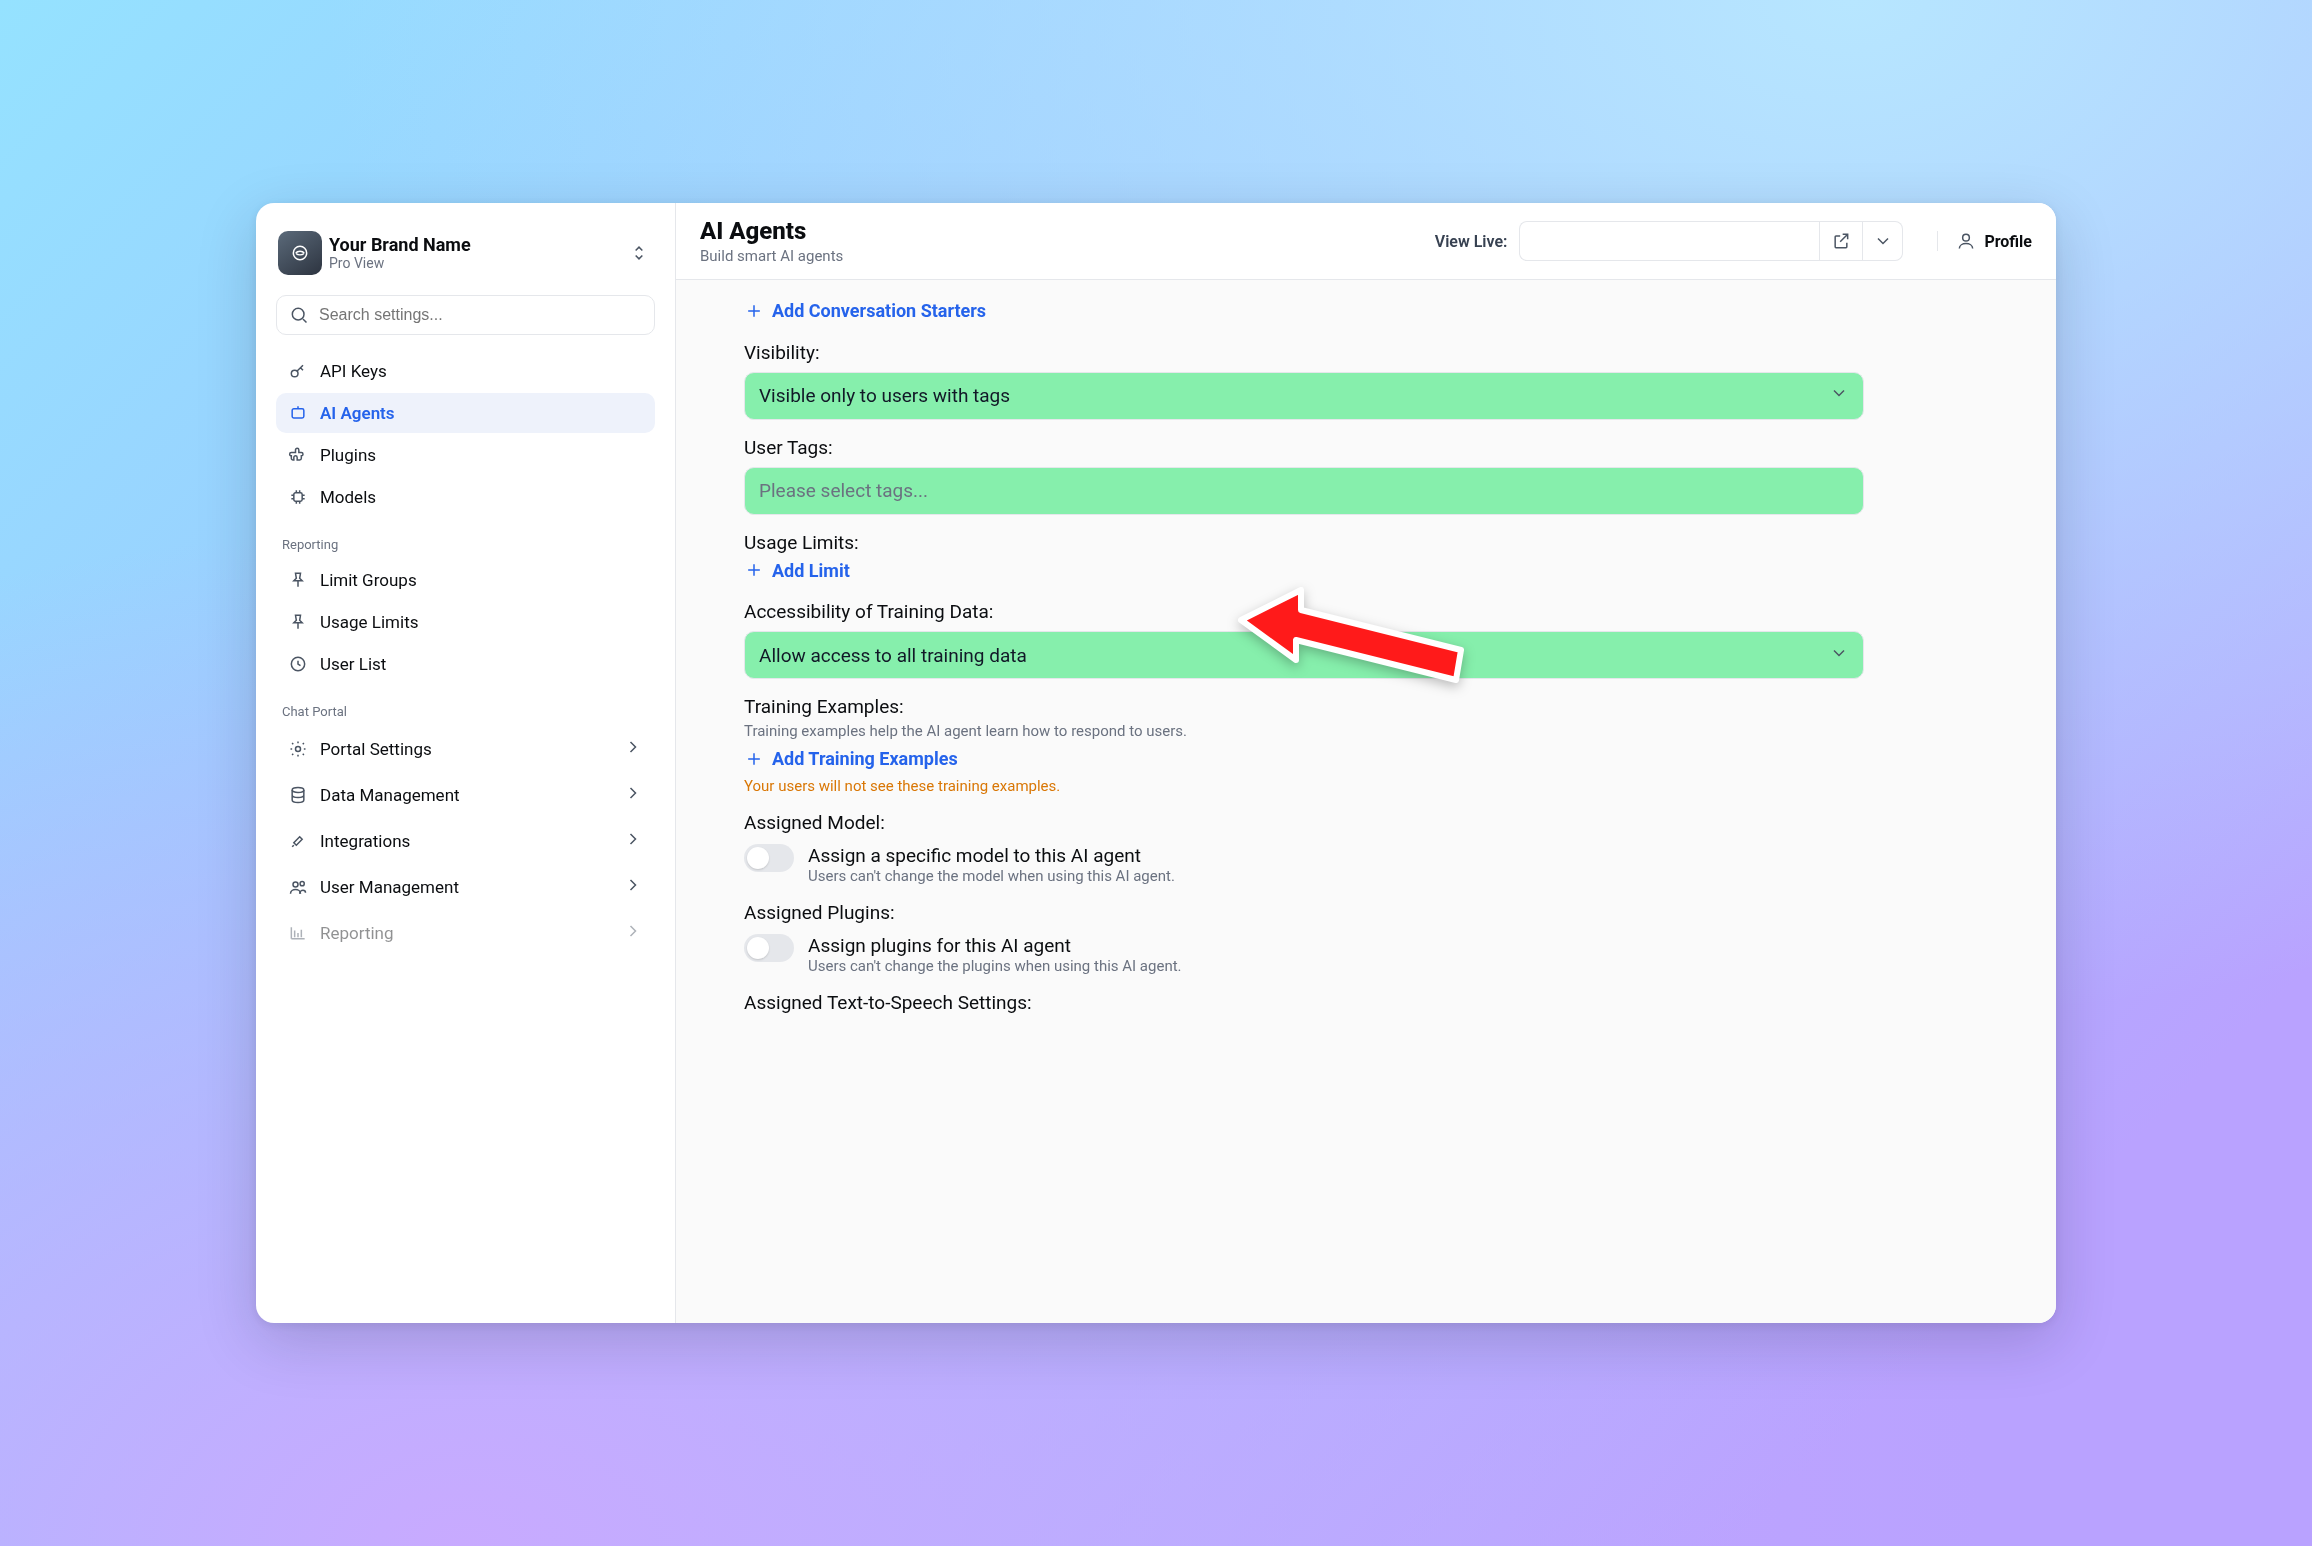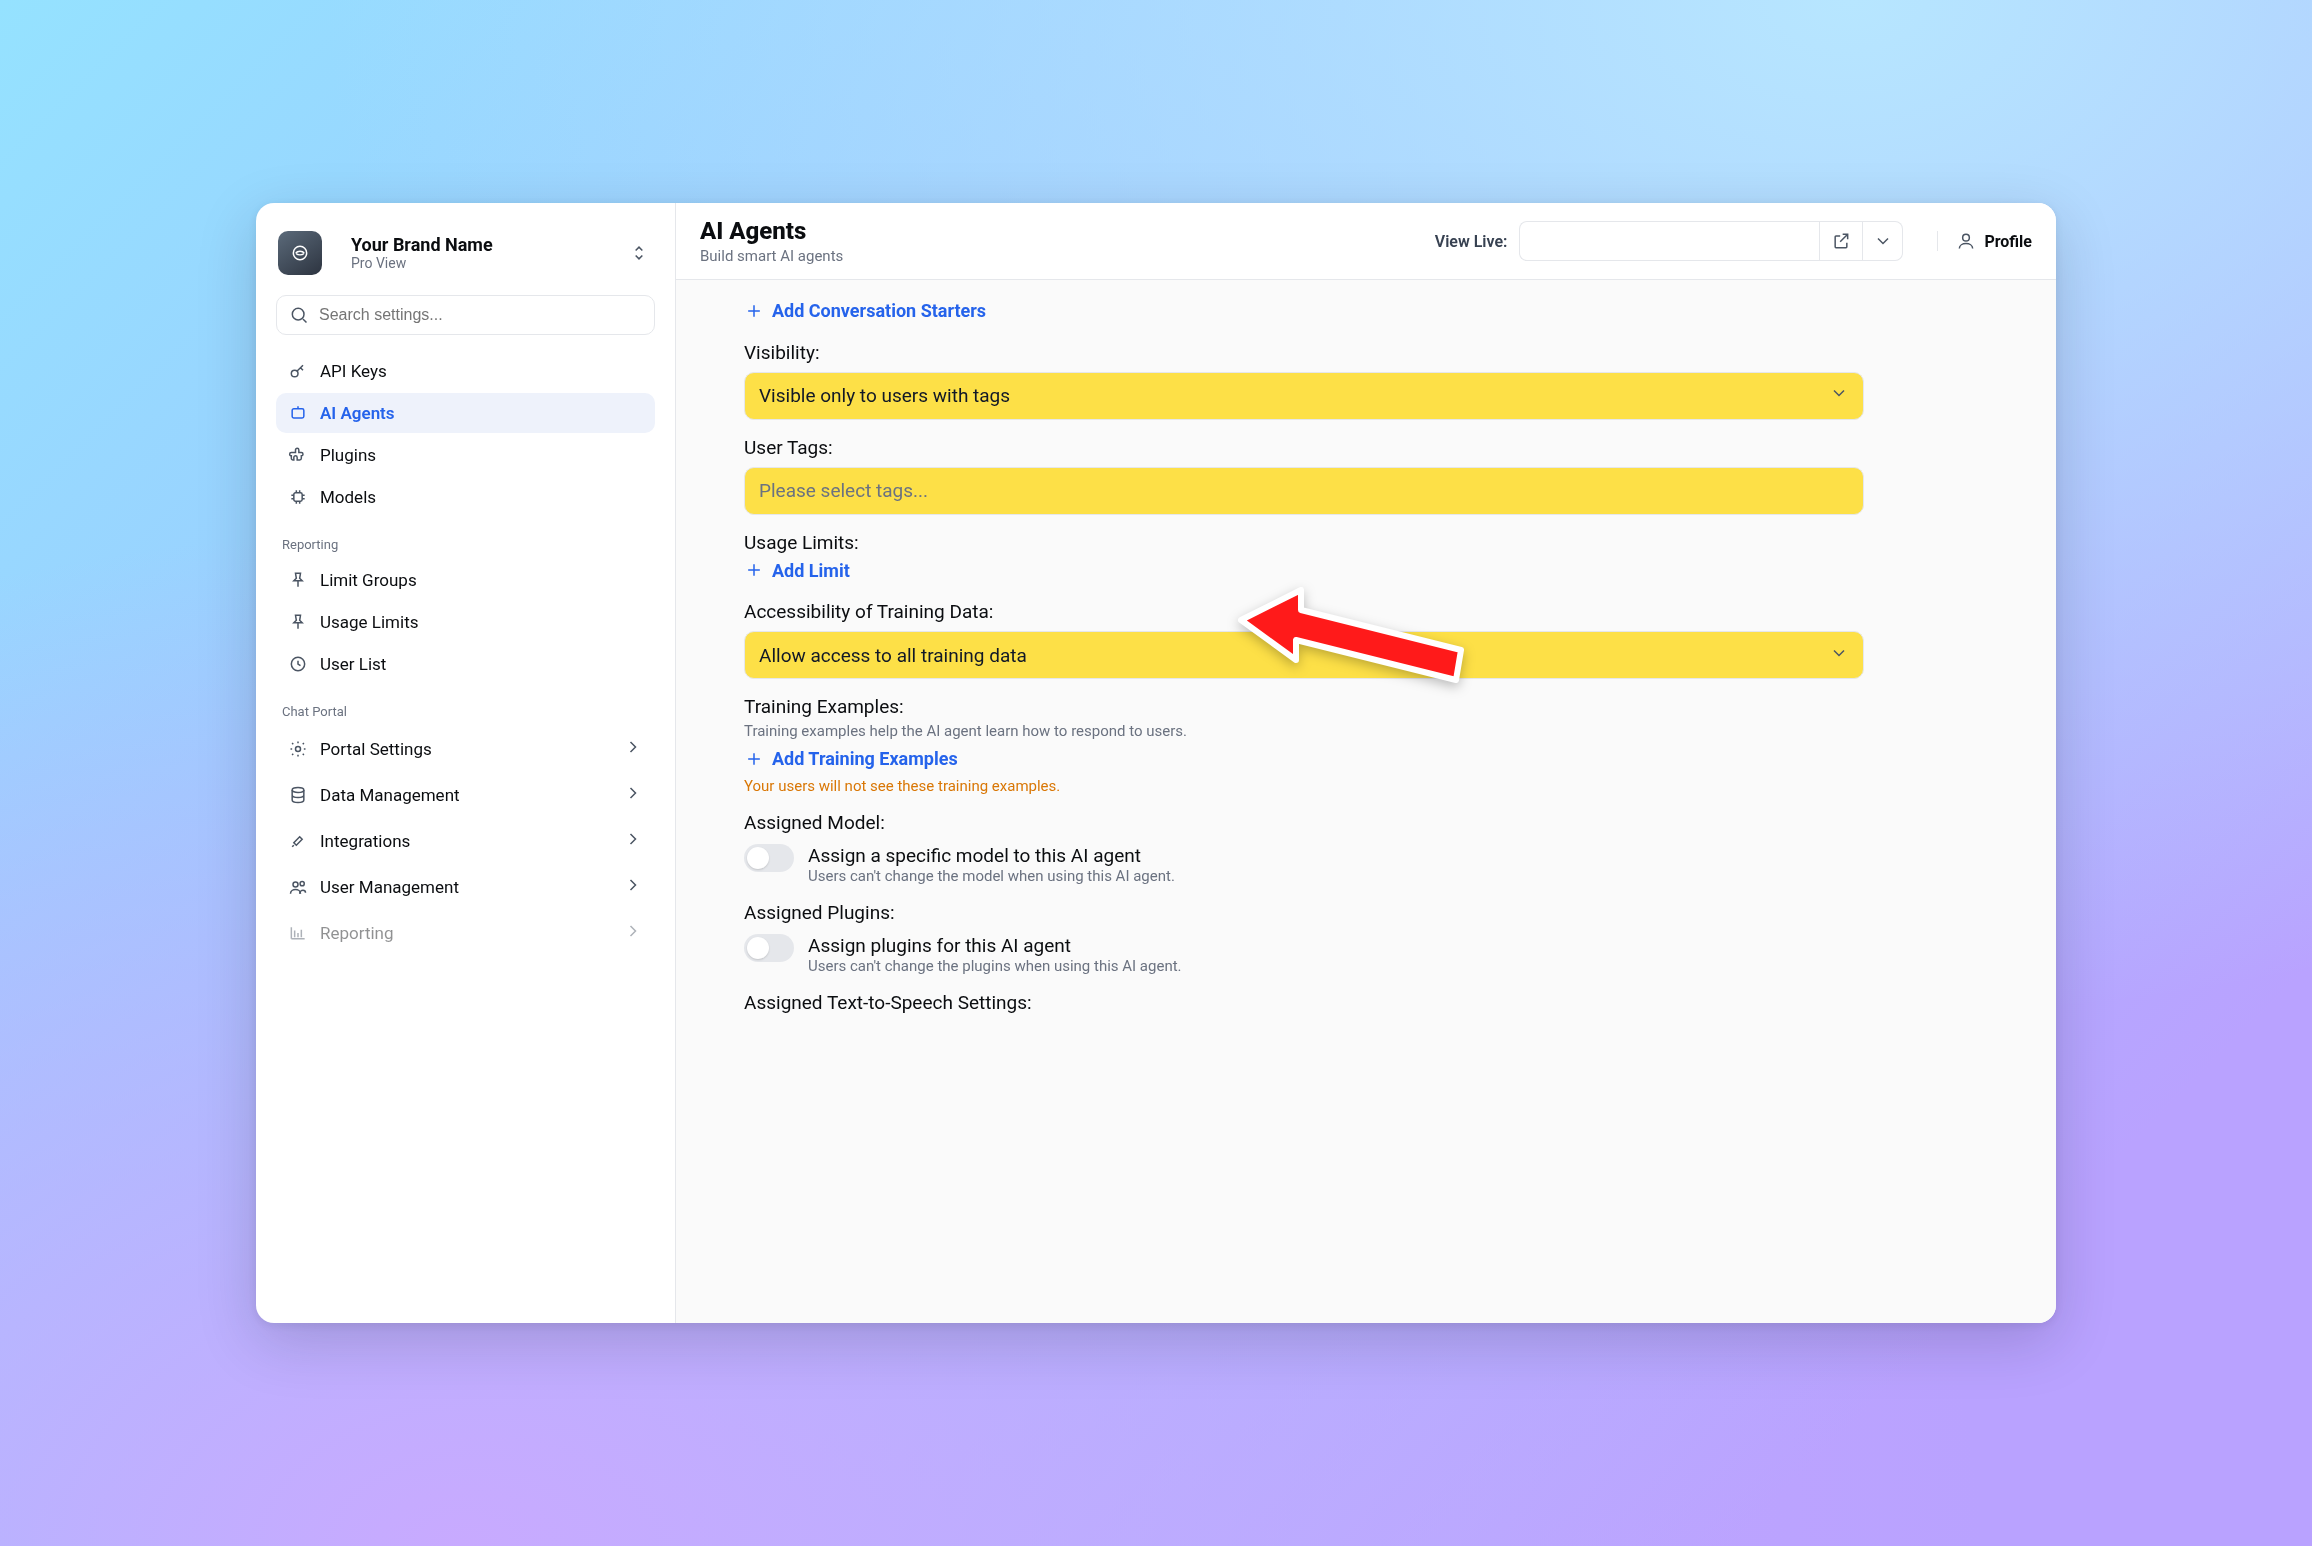--- a/index.html
+++ b/index.html
@@ -46,21 +46,21 @@
 
 
 .sidebar{
   border-right:1px solid var(--border);
   padding:20px 14px 10px 14px;
   overflow:hidden;
   display:flex;
   flex-direction:column;
 }
 .brand{
-  display:flex;align-items:center;gap:29px;
+  display:flex;align-items:center;gap:7px;
   padding:8px 8px 10px 8px;
   position:relative;
 }
 .brand .logo{
   width:44px;height:44px;border-radius:10px;
   background:linear-gradient(145deg,#5b6a7a,#2d3440);
   display:flex;align-items:center;justify-content:center;
   color:#fff;
 }
 .brand .texts{display:flex;flex-direction:column;line-height:1.2}
@@ -125,21 +125,21 @@
 .form{max-width:1120px;margin-left:40px}
 .link-btn{display:inline-flex;align-items:center;gap:8px;color:var(--accent);font-weight:700;font-size:18px}
 .link-btn svg{stroke:var(--accent)}
 .label{font-weight:400;font-size:19px;margin-top:16px}
 .helper{color:var(--muted);font-size:15px;margin-top:4px}
 .note{color:var(--orange);font-size:15px;margin-top:4px}
 .field{
   margin-top:8px;
   border:1px solid var(--border);
   border-radius:10px;
-  background:#fde047;
+  background:#86efac;
   height:48px;
   display:flex;align-items:center;justify-content:space-between;
   padding:0 14px;font-size:19px;color:#111827;
 }
 .field.placeholder{color:var(--muted)}
 .chev{color:var(--chev)}
 .toggle-row{display:flex;gap:14px;align-items:flex-start;margin-top:10px}
 .toggle{
   width:50px;height:28px;border-radius:999px;background:#e5e7eb;position:relative;flex:0 0 auto;
 }

